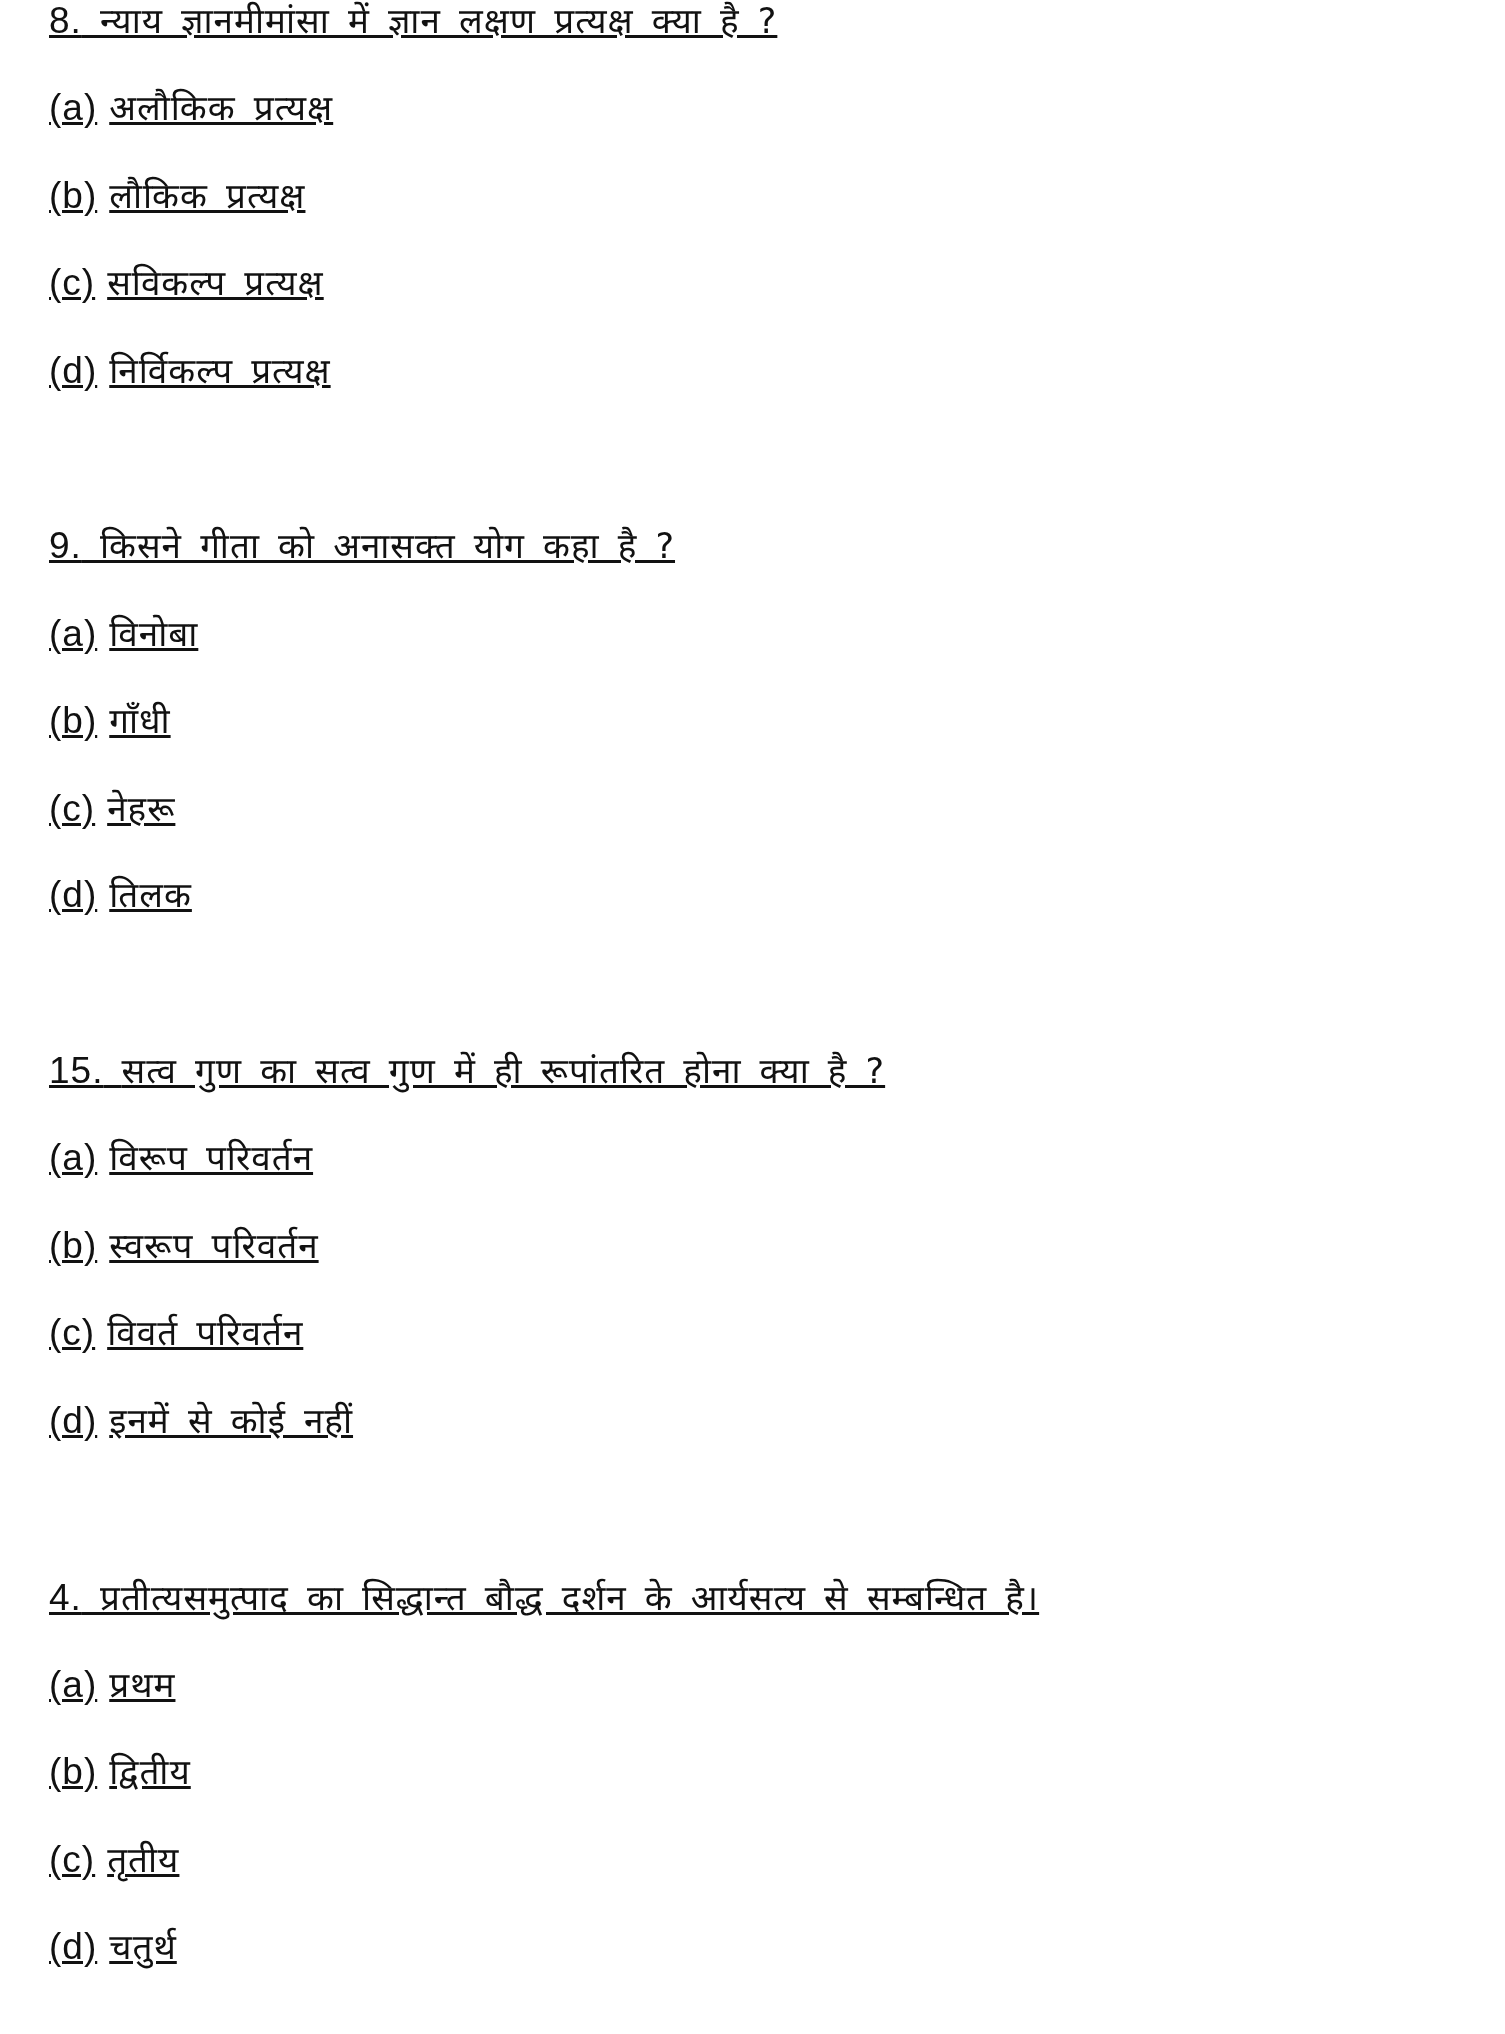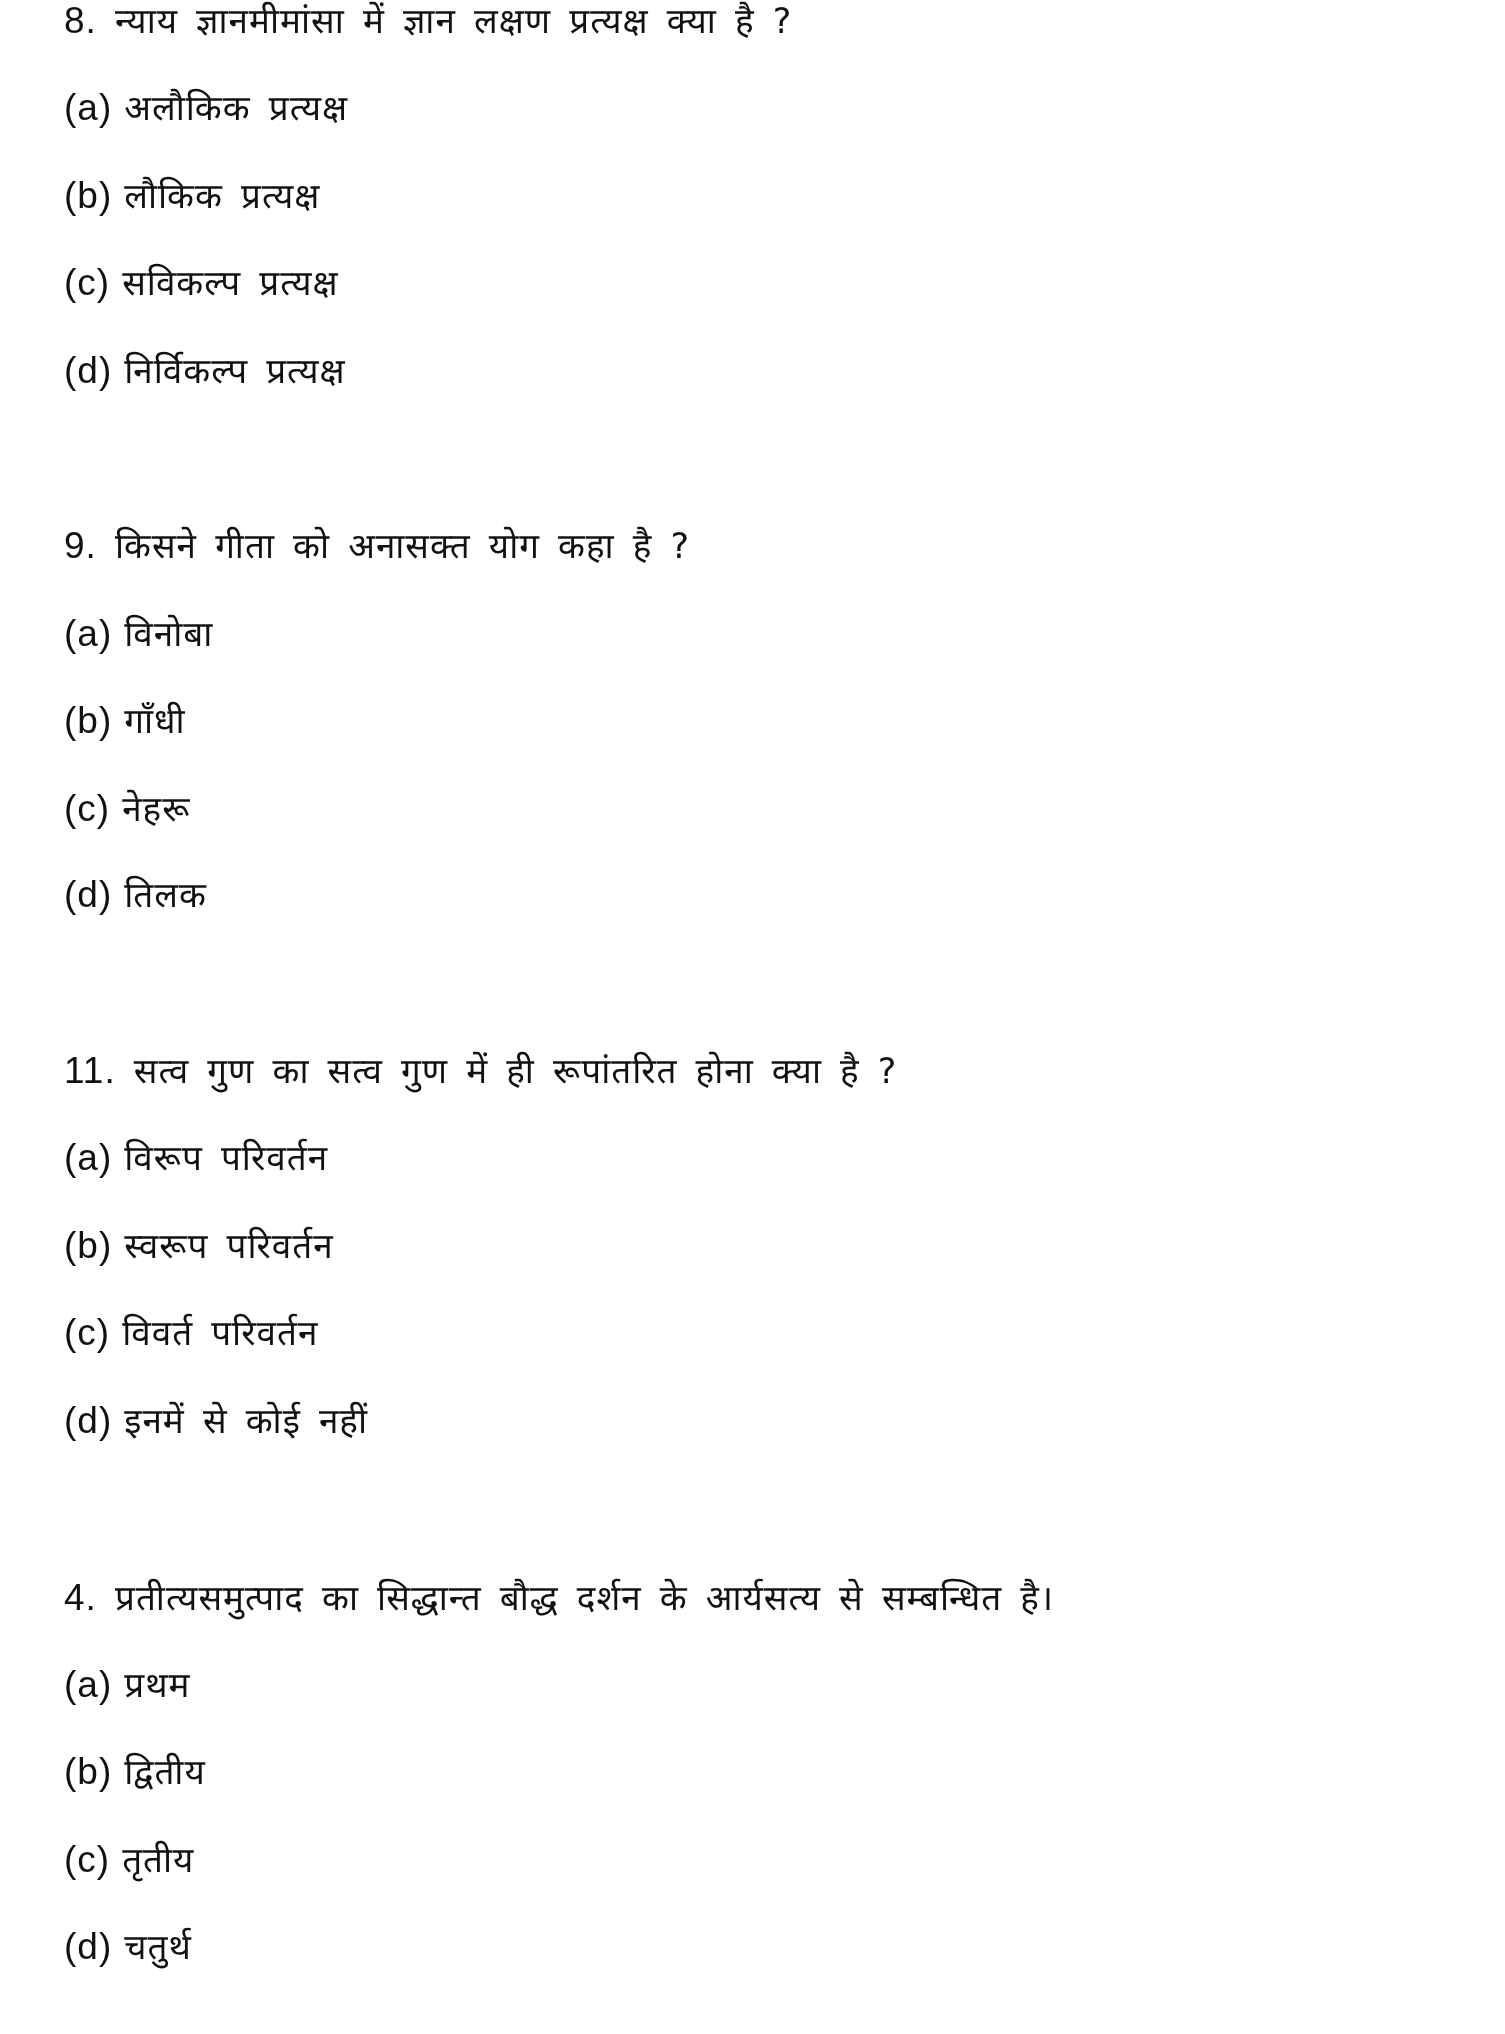--- a/index.html
+++ b/index.html
@@ -1,19 +1,19 @@
 <!DOCTYPE html>
 <html><head>
 <meta charset="utf-8">
 <style>
   html, body { margin:0; padding:0; background:#ffffff; }
   body { width:1505px; height:2034px; position:relative; overflow:hidden;
          font-family:"DejaVu Sans", "Liberation Sans", sans-serif; color:#111111; }
-  .line { position:absolute; left:64px; font-size:35px; line-height:44px; height:44px;
-          white-space:nowrap; transform:translateY(-22px); letter-spacing:1px; word-spacing:6px; }
+  .line { position:absolute; left:49px; font-size:35px; line-height:44px; height:44px;
+          white-space:nowrap; transform:translateY(-22px); letter-spacing:1px; word-spacing:6px;text-decoration:underline; }
   .num, .opt-label { font-family:"Liberation Sans", sans-serif; font-size:37px; }
   .opt-label { margin-right:12px; }
 </style>
 </head>
 <body>
 
 <div>
   <div class="line" style="top:21px"><span class="num">8.</span> <span>न्याय ज्ञानमीमांसा में ज्ञान लक्षण प्रत्यक्ष क्या है ?</span></div>
   <div class="line" style="top:108px"><span class="opt-label">(a)</span><span>अलौकिक प्रत्यक्ष</span></div>
   <div class="line" style="top:196px"><span class="opt-label">(b)</span><span>लौकिक प्रत्यक्ष</span></div>
@@ -23,21 +23,21 @@
 
 <div>
   <div class="line" style="top:546px"><span class="num">9.</span> <span>किसने गीता को अनासक्त योग कहा है ?</span></div>
   <div class="line" style="top:634px"><span class="opt-label">(a)</span><span>विनोबा</span></div>
   <div class="line" style="top:721px"><span class="opt-label">(b)</span><span>गाँधी</span></div>
   <div class="line" style="top:809px"><span class="opt-label">(c)</span><span>नेहरू</span></div>
   <div class="line" style="top:895px"><span class="opt-label">(d)</span><span>तिलक</span></div>
 </div>
 
 <div>
-  <div class="line" style="top:1071px"><span class="num">11.</span> <span>सत्व गुण का सत्व गुण में ही रूपांतरित होना क्या है ?</span></div>
+  <div class="line" style="top:1071px"><span class="num">15.</span> <span>सत्व गुण का सत्व गुण में ही रूपांतरित होना क्या है ?</span></div>
   <div class="line" style="top:1158px"><span class="opt-label">(a)</span><span>विरूप परिवर्तन</span></div>
   <div class="line" style="top:1246px"><span class="opt-label">(b)</span><span>स्वरूप परिवर्तन</span></div>
   <div class="line" style="top:1333px"><span class="opt-label">(c)</span><span>विवर्त परिवर्तन</span></div>
   <div class="line" style="top:1421px"><span class="opt-label">(d)</span><span>इनमें से कोई नहीं</span></div>
 </div>
 
 <div>
   <div class="line" style="top:1598px"><span class="num">4.</span> <span>प्रतीत्यसमुत्पाद का सिद्धान्त बौद्ध दर्शन के आर्यसत्य से सम्बन्धित है।</span></div>
   <div class="line" style="top:1685px"><span class="opt-label">(a)</span><span>प्रथम</span></div>
   <div class="line" style="top:1772px"><span class="opt-label">(b)</span><span>द्वितीय</span></div>

